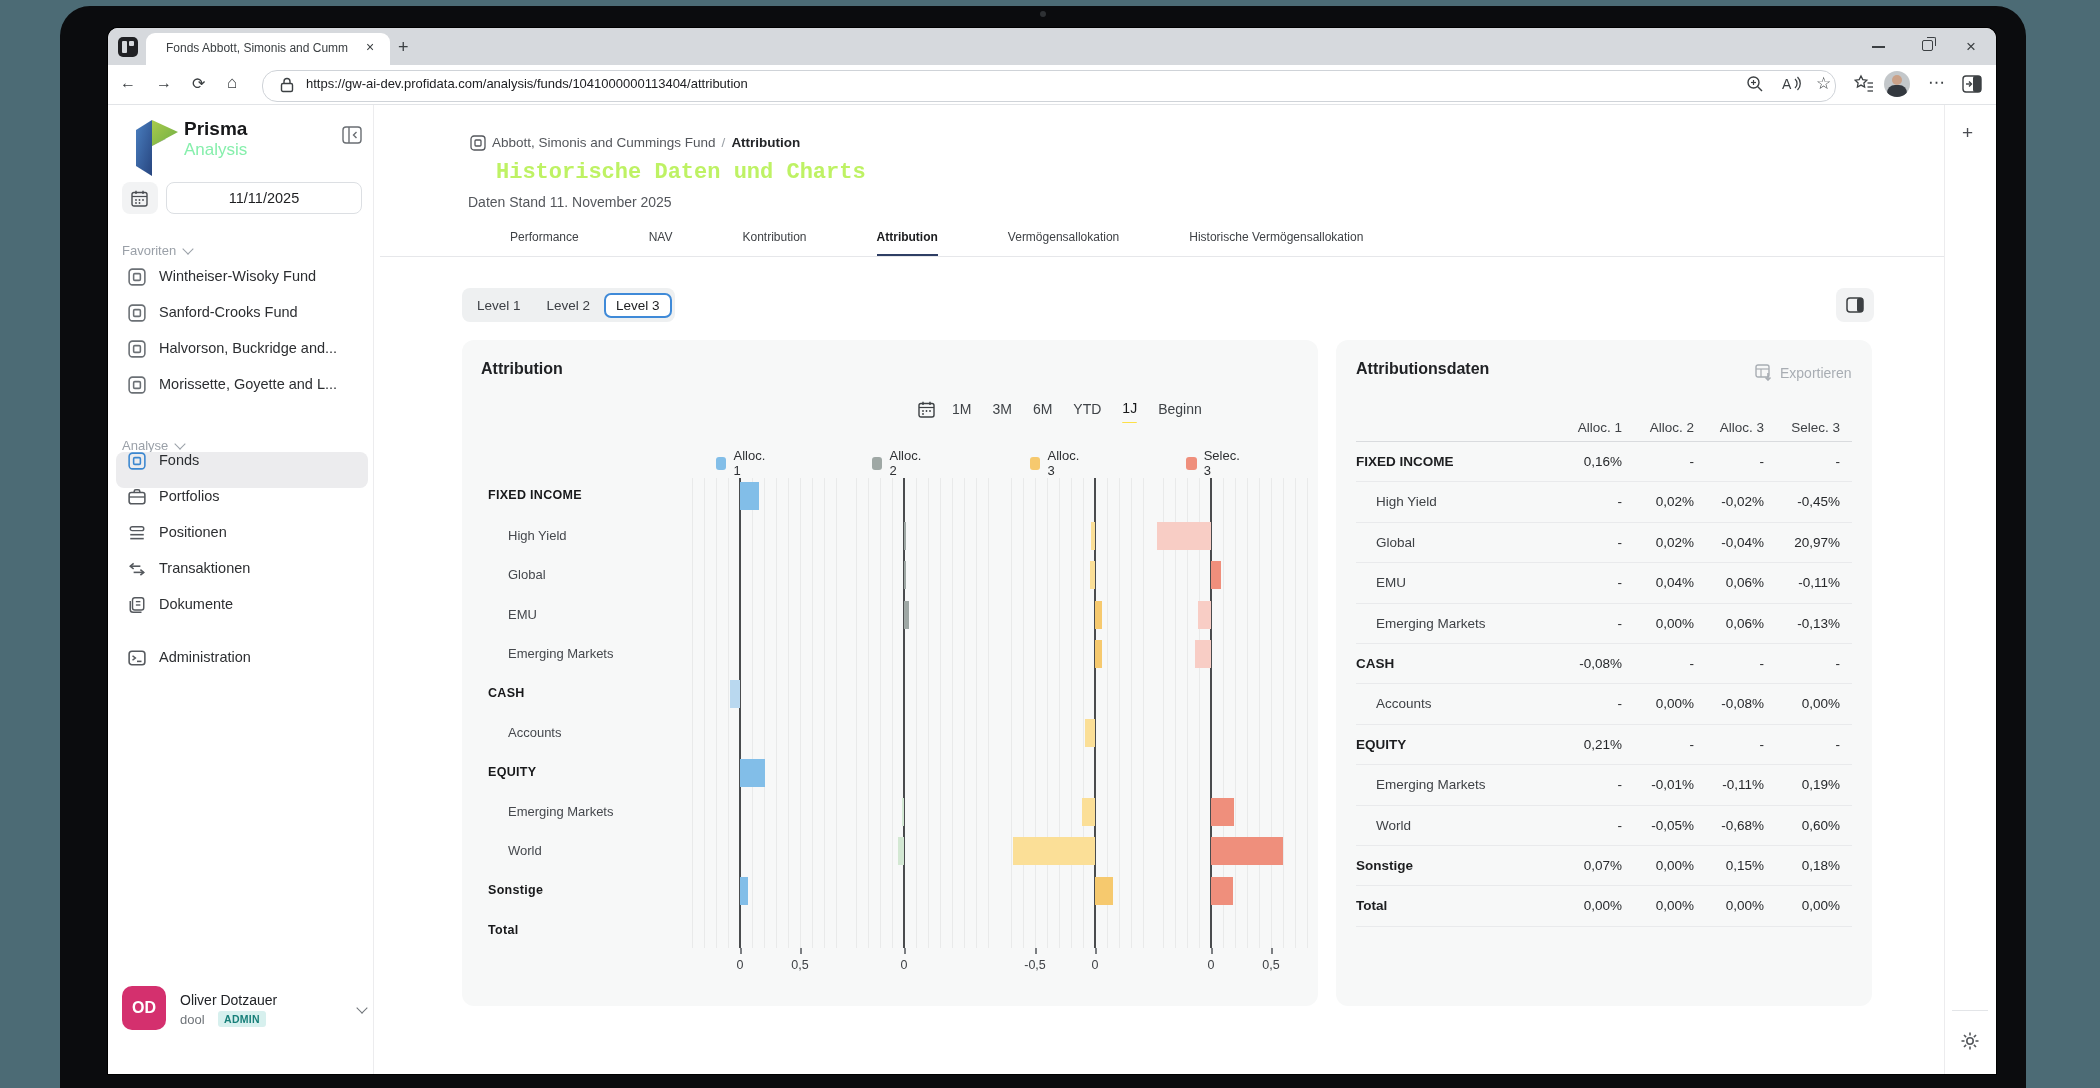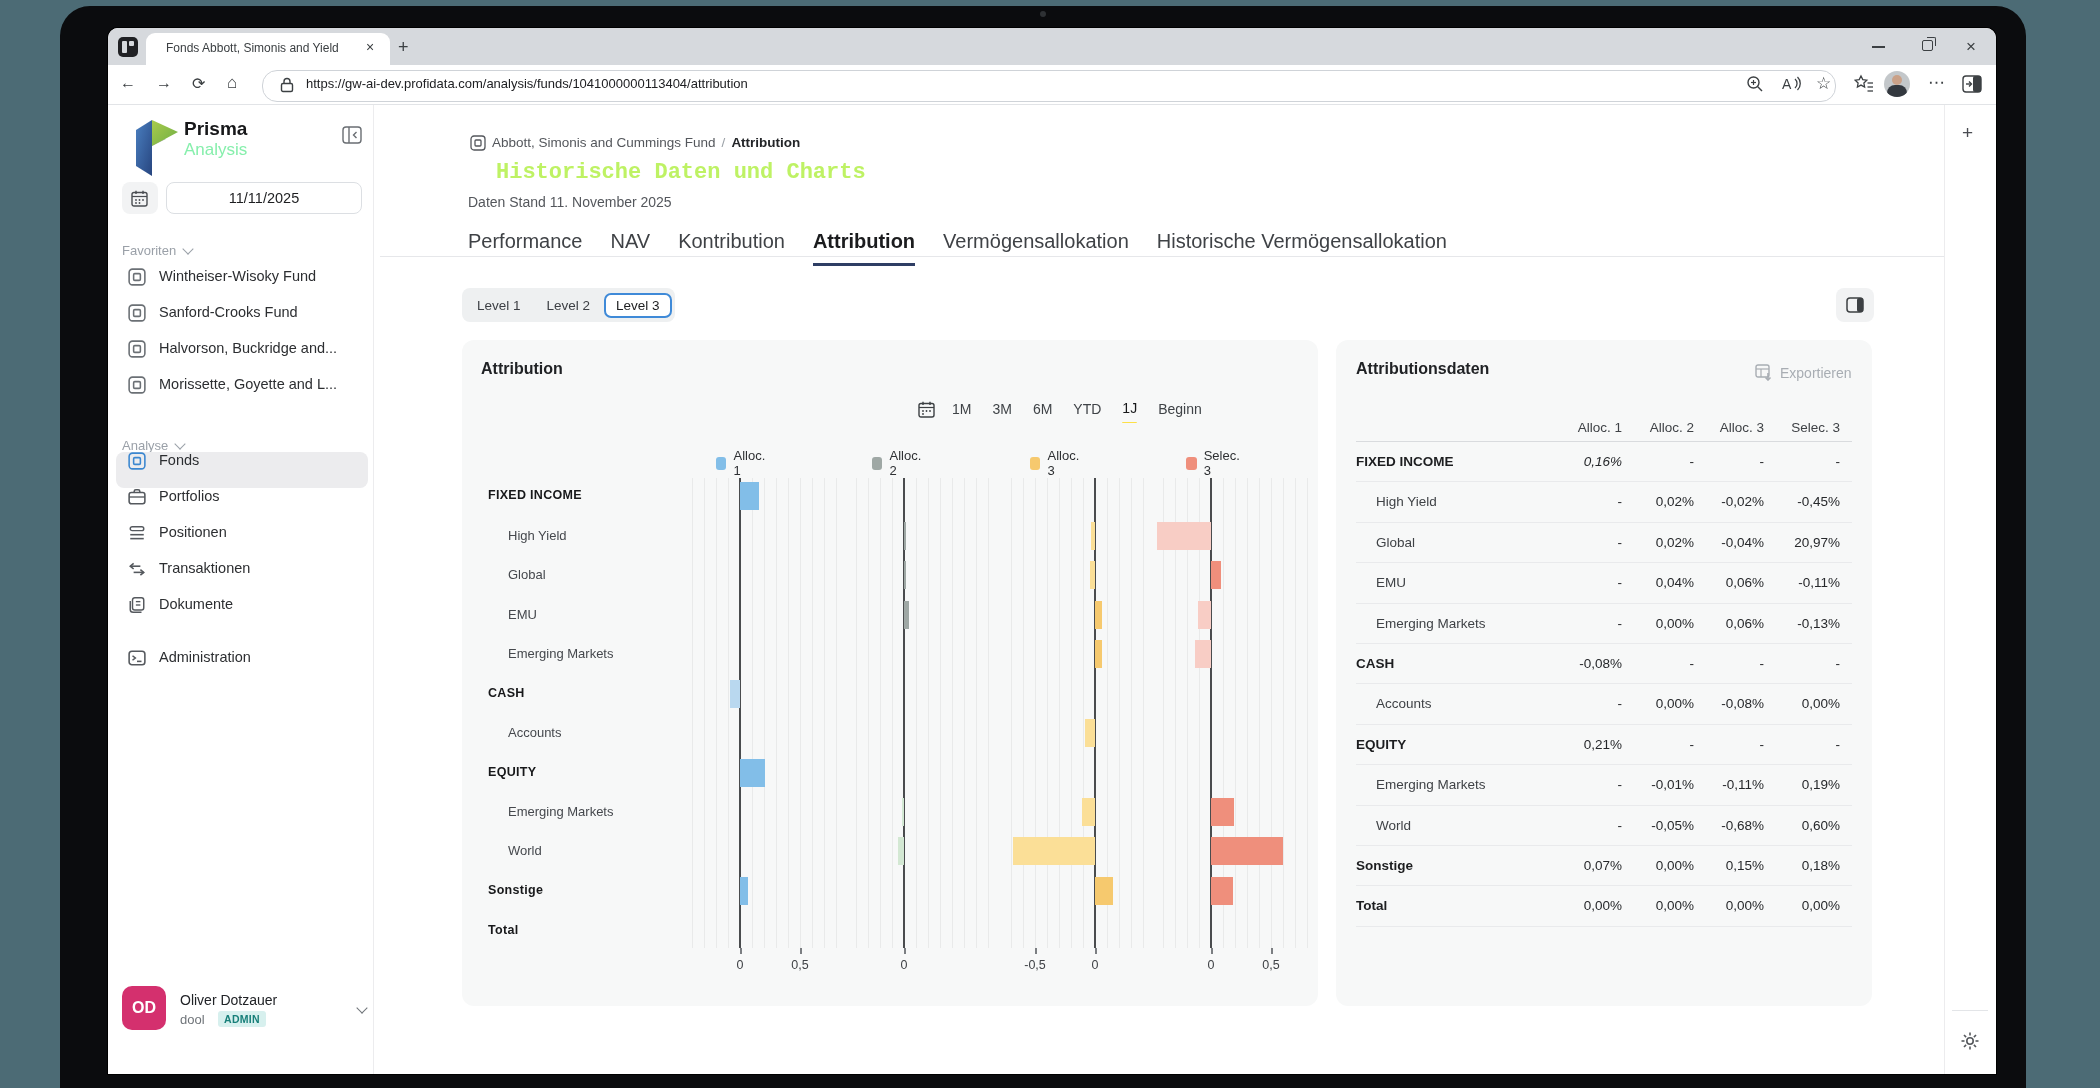--- a/index.html
+++ b/index.html
@@ -38,21 +38,21 @@
   .uname{left:180px;top:992px;font-size:14px;color:#212327;}
   .uuser{left:180px;top:1012px;font-size:13px;color:#6f7479;}
   .ubadge{left:218px;top:1011px;background:#d7f0ee;color:#177f79;font-size:10.5px;font-weight:bold;padding:2px 6px;border-radius:3px;letter-spacing:.3px;}
   
   .crumb{left:492px;top:135px;font-size:13.5px;color:#54575c;white-space:nowrap;}
   .crumb b{color:#232528;}
   .crumb .sep{color:#9aa0a6;padding:0 6px;}
   .pagetitle{left:496px;top:160px;font-size:22px;font-weight:bold;color:#bef264;font-family:Liberation Mono, monospace;}
   .subtitle{left:468px;top:194px;font-size:14px;color:#54575c;}
   .tabsrow{left:468px;top:230px;display:flex;gap:28px;}
-  .apptab{font-size:20px;color:#3f4246;padding-bottom:10px;white-space:nowrap;}
+  .apptab{font-size:12px;color:#3f4246;padding-bottom:10px;white-space:nowrap;margin-left:42px;}
   .apptab.active{color:#1b1c1e;font-weight:bold;border-bottom:3px solid #2e3e64;}
   .tabs-underline{left:380px;top:256px;width:1564px;height:1px;background:#e6e7ea;}
   .levelbox{left:462px;top:288px;height:34px;background:#eef0f1;border-radius:8px;display:flex;align-items:center;padding:0 3px;gap:2px;}
   .level{font-size:13.5px;color:#3c3f44;padding:5px 12px;border-radius:7px;}
   .level.sel{background:#fff;border:2px solid #3f8ad8;color:#1d1e20;padding:3px 10px;}
   .paneltoggle{left:1836px;top:288px;width:38px;height:34px;background:#f1f2f3;border-radius:8px;display:flex;align-items:center;justify-content:center;}
   
   .card{background:#f7f8f8;border-radius:12px;}
   .cardtitle{font-size:16px;font-weight:bold;color:#202225;}
   .rangesrow{left:905px;top:400px;display:flex;align-items:center;gap:21px;}
@@ -79,21 +79,21 @@
 </head>
 <body>
 
 <div class="abs bezel"></div>
 <div class="abs camera"></div>
 <div class="abs window"></div>
 
 <div class="abs tabstrip"></div>
 <div class="abs ws-icon"></div>
 <div class="abs tab"></div>
-<div class="abs tab-title">Fonds Abbott, Simonis and Yield</div>
+<div class="abs tab-title">Fonds Abbott, Simonis and Cumm</div>
 <div class="abs glyph" style="left:366px;top:39px;font-size:14px;">×</div>
 <div class="abs glyph" style="left:398px;top:37px;font-size:18px;">+</div>
 <div class="abs" style="left:1872px;top:46px;width:13px;height:1.5px;background:#3c4043;"></div>
 <div class="abs" style="left:1922px;top:40px;width:9px;height:9px;border:1.5px solid #3c4043;border-radius:2px;"></div>
 <div class="abs" style="left:1927px;top:37px;width:8px;height:8px;border-top:1.5px solid #3c4043;border-right:1.5px solid #3c4043;border-radius:0 2px 0 0;"></div>
 <div class="abs glyph" style="left:1966px;top:37px;font-size:17px;">×</div>
 
 <div class="abs toolbar"></div>
 <div class="abs glyph" style="left:120px;top:74px;font-size:16px;">←</div>
 <div class="abs glyph" style="left:156px;top:74px;font-size:16px;">→</div>
@@ -472,21 +472,21 @@
     <span>Exportieren</span>
   </div>
 <div class="abs" id="table-layer">
     <div class="thead-cell" style="left: 1622px; top: 420px;">Alloc. 1</div>
     <div class="thead-cell" style="left: 1694px; top: 420px;">Alloc. 2</div>
     <div class="thead-cell" style="left: 1764px; top: 420px;">Alloc. 3</div>
     <div class="thead-cell" style="left: 1840px; top: 420px;">Selec. 3</div>
     <div class="abs" style="left:1356px;top:441px;width:496px;height:1px;background:#d9dbde;"></div>
     <div class="trow grp" style="top: 441px; height: 40.4px;">
       <span class="lbl" style="left:0px;top:13px;">FIXED INCOME</span>
-      <span class="val" style="left:266px;top:13px;font-style:italic;">0,16%</span>
+      <span class="val" style="left:266px;top:13px;">0,16%</span>
       <span class="val" style="left:338px;top:13px;">-</span>
       <span class="val" style="left:408px;top:13px;">-</span>
       <span class="val" style="left:484px;top:13px;">-</span>
     </div>
     <div class="trow" style="top: 481.4px; height: 40.4px;">
       <span class="lbl" style="left:20px;top:13px;">High Yield</span>
       <span class="val" style="left:266px;top:13px;">-</span>
       <span class="val" style="left:338px;top:13px;">0,02%</span>
       <span class="val" style="left:408px;top:13px;">-0,02%</span>
       <span class="val" style="left:484px;top:13px;">-0,45%</span>

